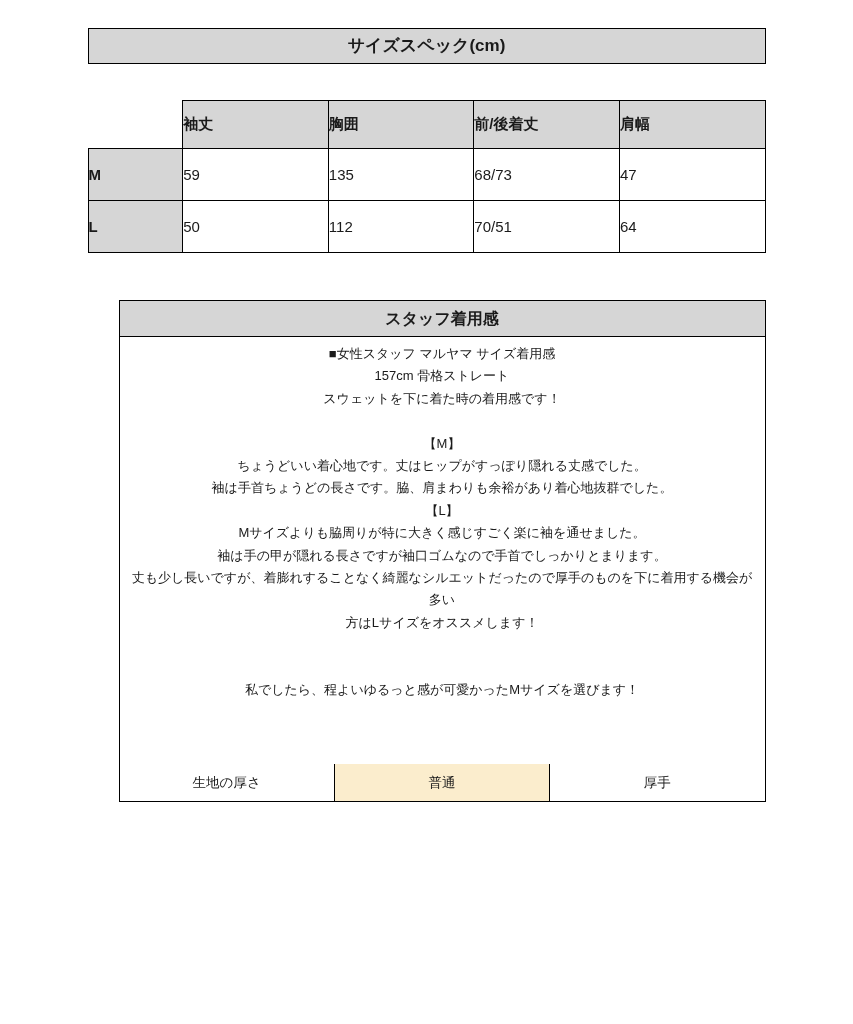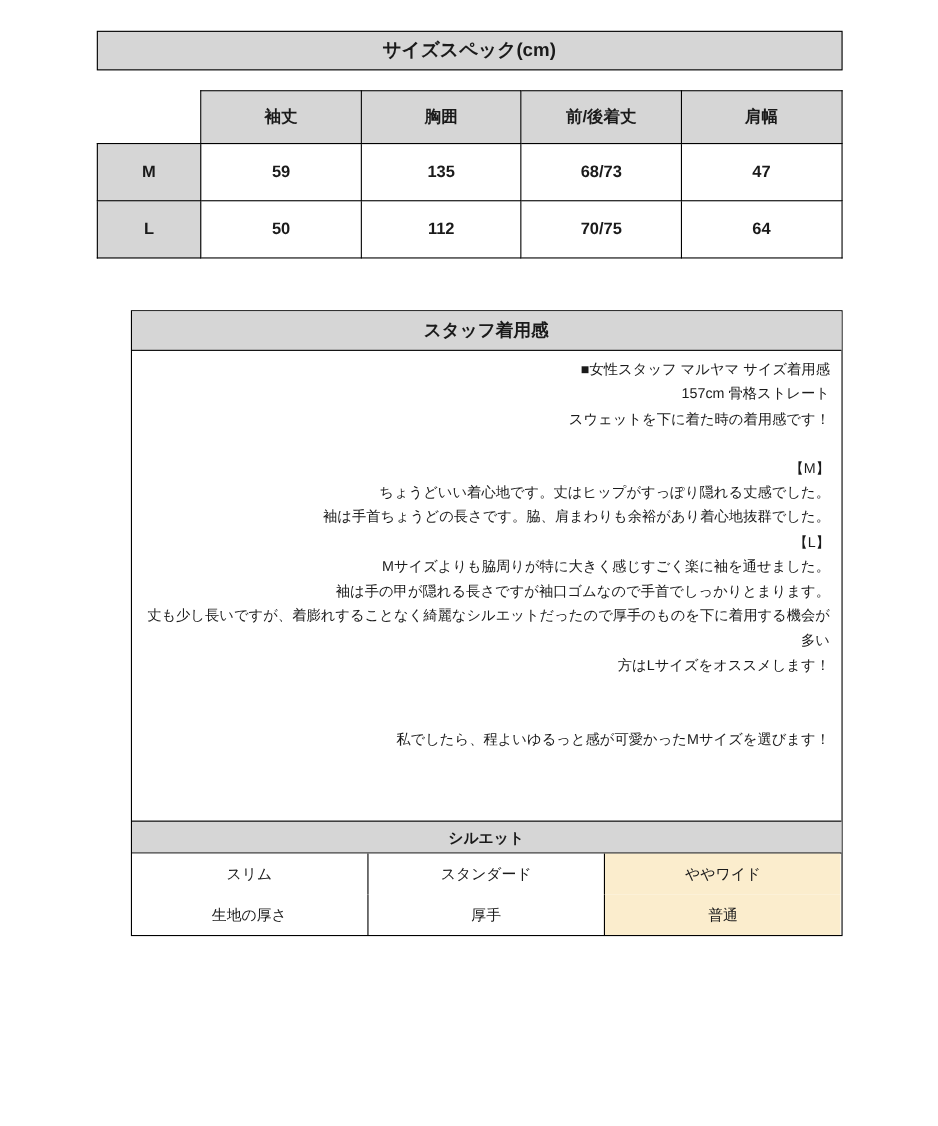--- a/index.html
+++ b/index.html
@@ -26,41 +26,41 @@
   }
   .title-bar{
     height:36px;
     line-height:34px;
     font-size:17px;
     border:1px solid var(--border-color);
   }
   
   .size-table{
     width:100%;
-    margin-top:18px;
+    margin-top:36px;
     border-collapse:collapse;
     table-layout:fixed;
     font-size:15px;
-    text-align:center;
+    text-align:left;
   }
   .size-table th,.size-table td{
     border:1px solid var(--border-color);
     padding:0;
   }
   .size-table thead th{
     height:48px;
     background:var(--header-bg);
     font-weight:bold;
   }
   .size-table tbody tr{height:52px;}
   .size-table .row-label{
     background:var(--header-bg);
     font-weight:bold;
   }
-  .size-table td{font-weight:bold;}
+  .size-table td{font-weight:normal;}
   .size-table .corner{
     border:none;
     background:transparent;
   }
   .col-label{width:14%;}
   .col-val{width:21.5%;}
   
   .staff-box{
     margin-top:47px;
     border:1px solid var(--border-color);
@@ -71,21 +71,21 @@
     line-height:35px;
     font-size:16px;
     border-bottom:1px solid var(--border-color);
   }
   .staff-text{
     min-height:427px;
     padding:6px 10px;
     font-size:13px;
     line-height:22.4px;
     white-space:pre-line;
-    text-align:right;
+    text-align:center;
   }
   
   .attr-bar{
     height:30px;
     line-height:29px;
     font-size:13.5px;
     border-top:1px solid var(--border-color);
     border-bottom:1px solid var(--border-color);
   }
   .attr-row{
@@ -135,21 +135,21 @@
         <th class="row-label">M</th>
         <td>59</td>
         <td>135</td>
         <td>68/73</td>
         <td>47</td>
       </tr>
       <tr>
         <th class="row-label">L</th>
         <td>50</td>
         <td>112</td>
-        <td>70/75</td>
+        <td>70/51</td>
         <td>64</td>
       </tr>
     </tbody>
   </table>
 
   <div class="staff-box">
     <div class="bar staff-bar">スタッフ着用感</div>
     <div class="staff-text">■女性スタッフ マルヤマ サイズ着用感
 157cm 骨格ストレート
 スウェットを下に着た時の着用感です！
@@ -159,32 +159,24 @@
 袖は手首ちょうどの長さです。脇、肩まわりも余裕があり着心地抜群でした。
 【L】
 Mサイズよりも脇周りが特に大きく感じすごく楽に袖を通せました。
 袖は手の甲が隠れる長さですが袖口ゴムなので手首でしっかりとまります。
 丈も少し長いですが、着膨れすることなく綺麗なシルエットだったので厚手のものを下に着用する機会が多い
 方はLサイズをオススメします！
 
 
 私でしたら、程よいゆるっと感が可愛かったMサイズを選びます！</div>
 
-    <div>
-      <div class="bar attr-bar">シルエット</div>
-      <div class="attr-row">
-        <div class="attr-cell">スリム</div>
-        <div class="attr-cell">スタンダード</div>
-        <div class="attr-cell highlight">ややワイド</div>
-      </div>
-    </div>
 
     <div>
       <div class="attr-row">
         <div class="attr-cell">生地の厚さ</div>
+        <div class="attr-cell highlight">普通</div>
         <div class="attr-cell">厚手</div>
-        <div class="attr-cell highlight">普通</div>
       </div>
     </div>
 
   </div>
 
 </div>
 
 </body></html>

